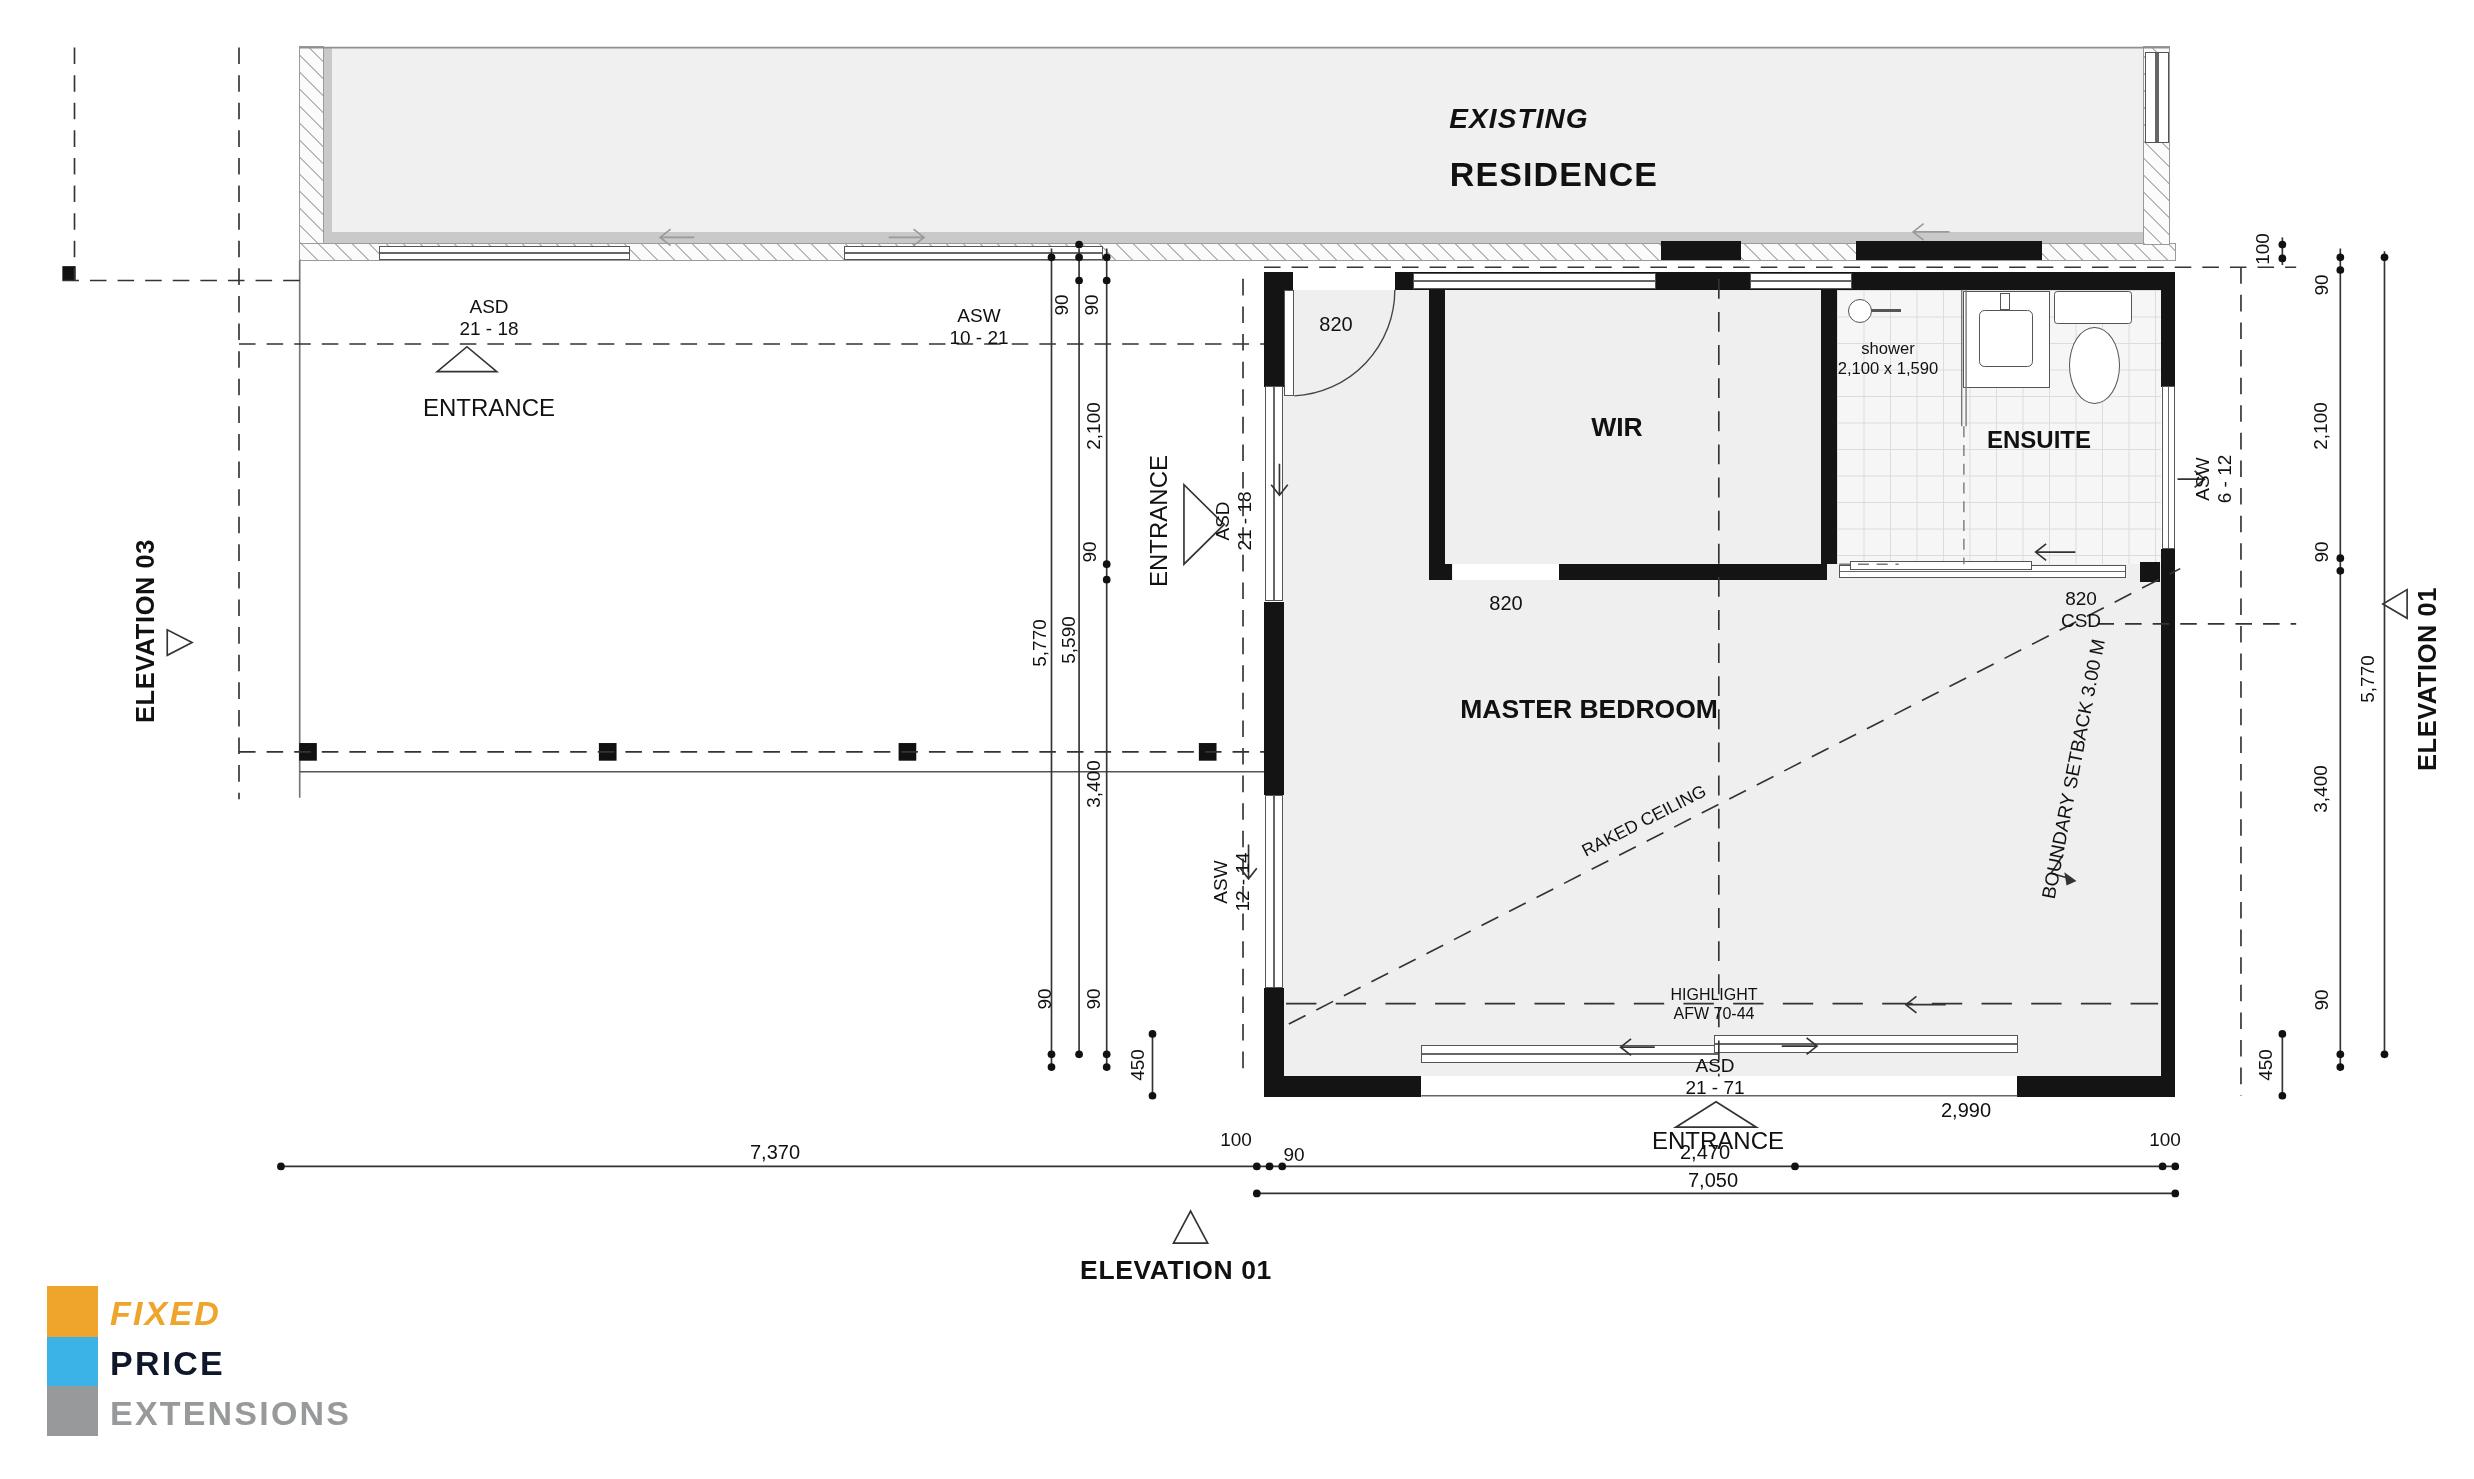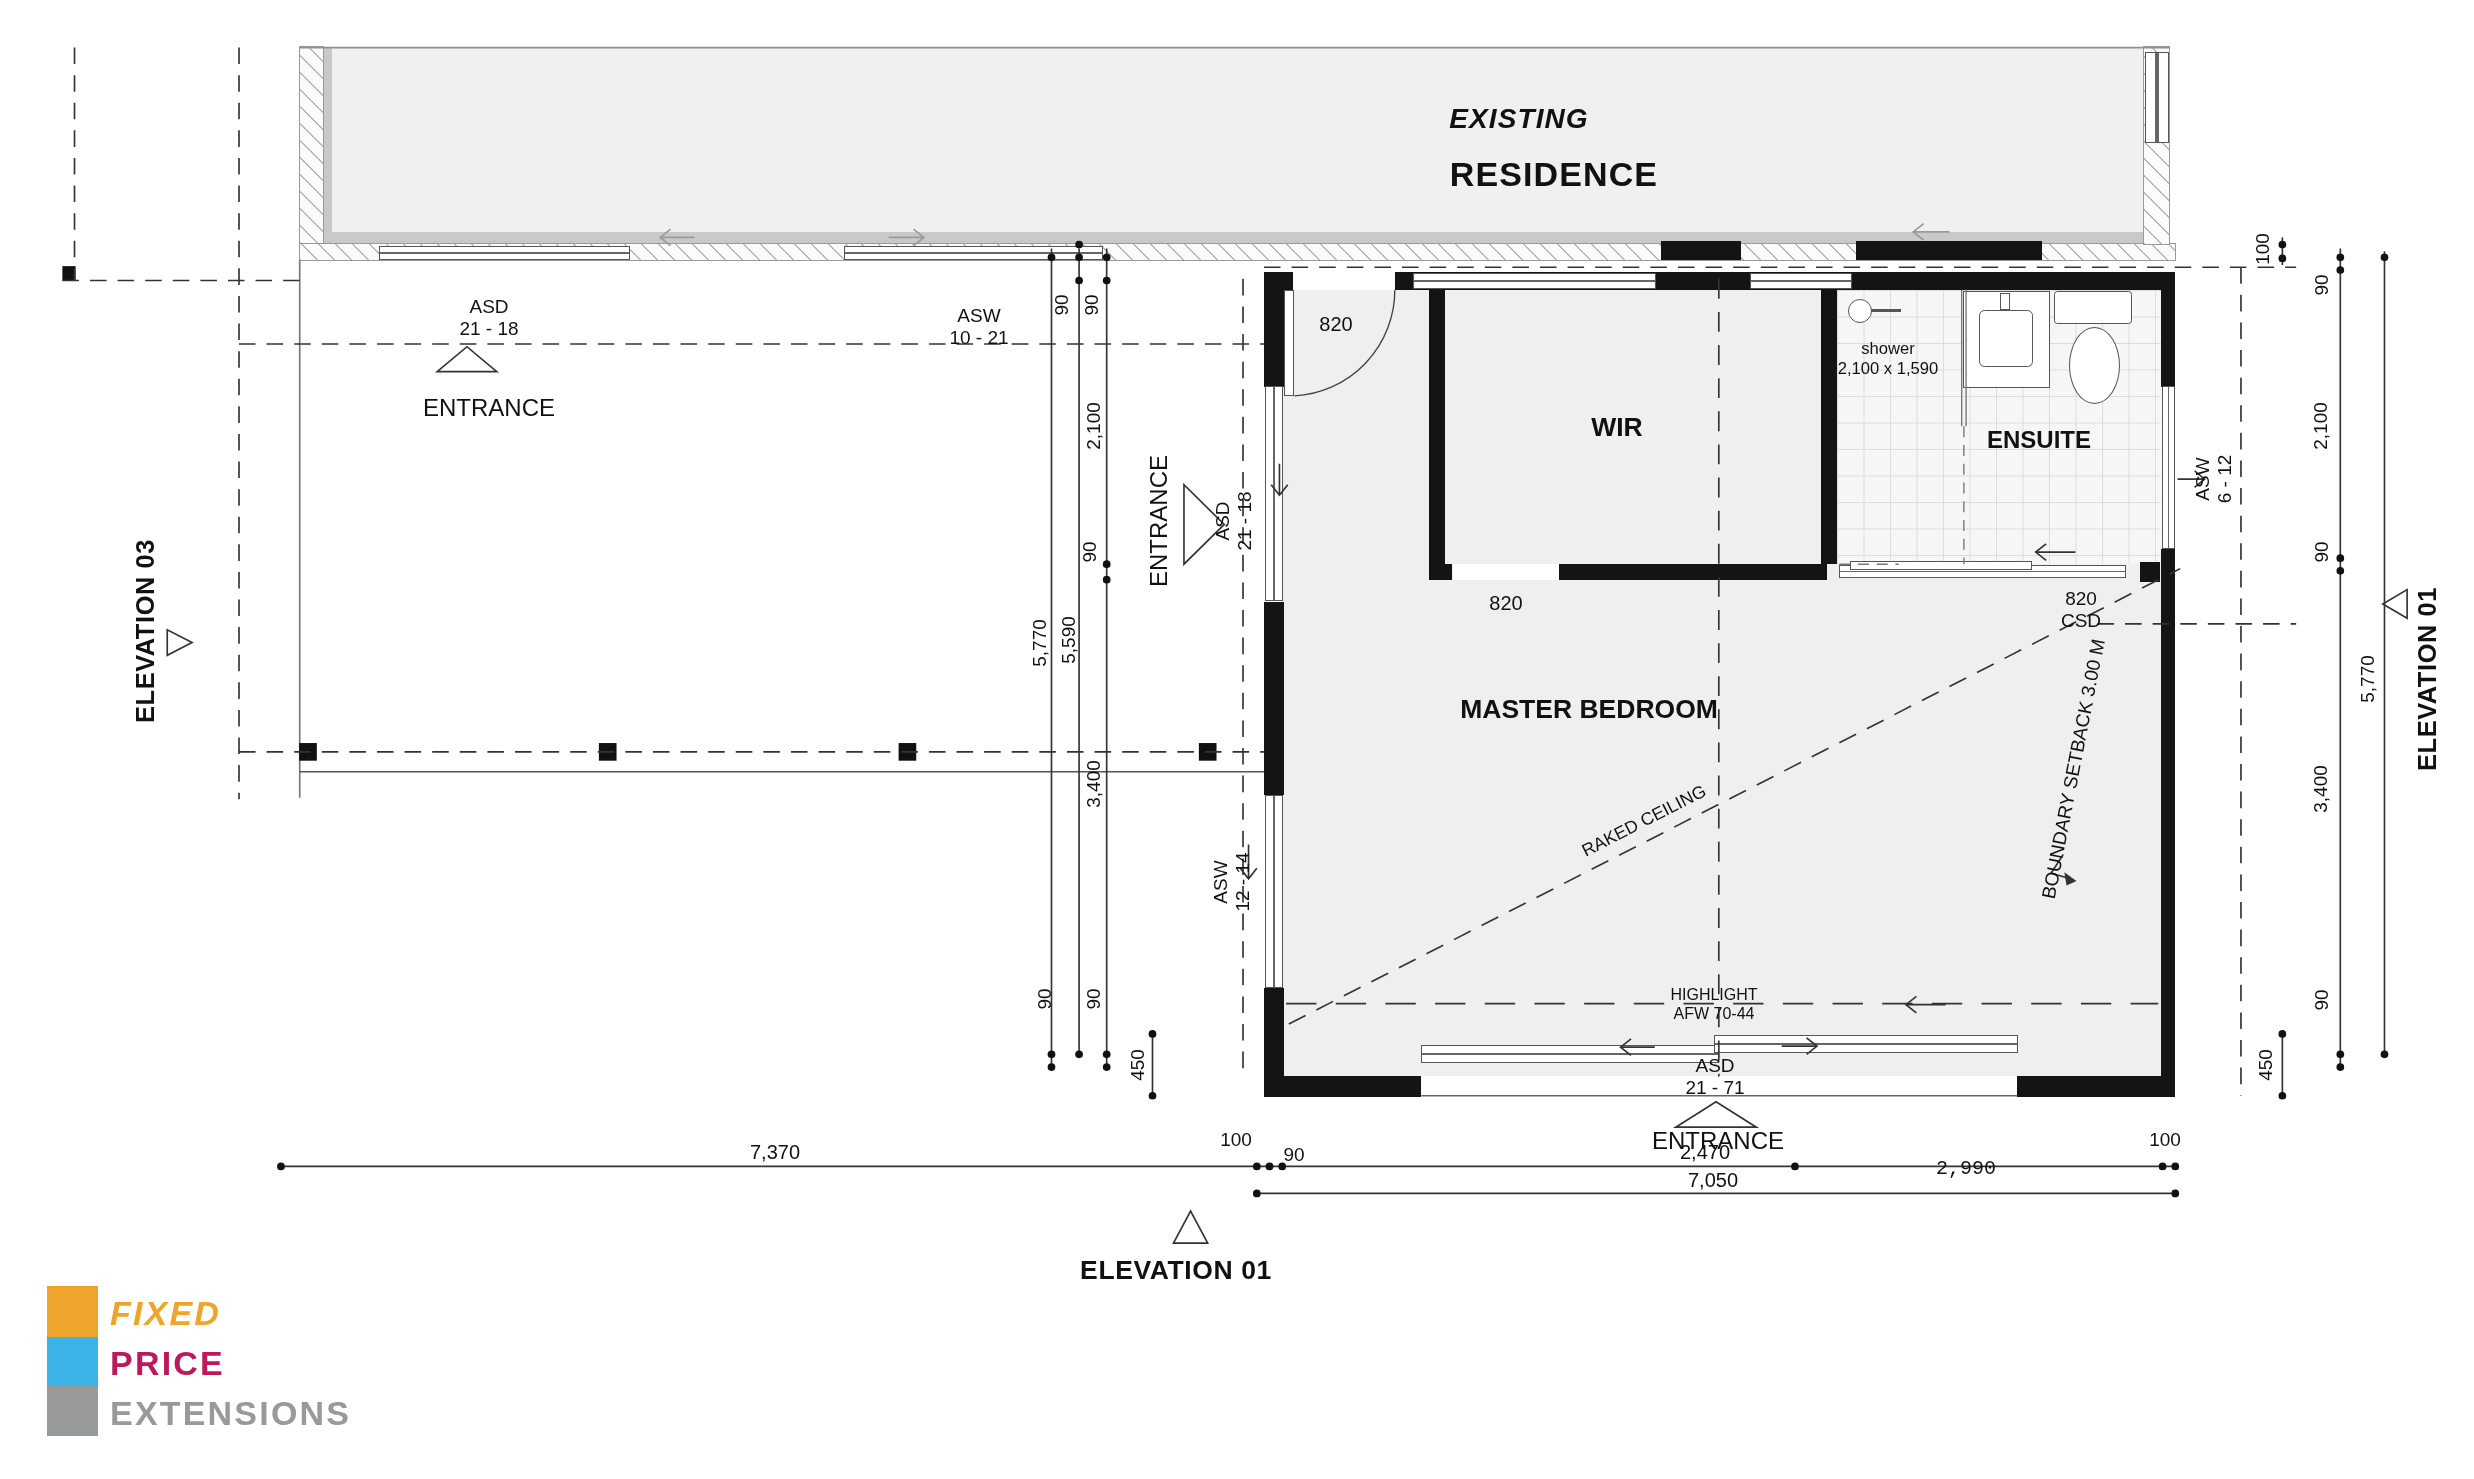--- a/index.html
+++ b/index.html
@@ -282,25 +282,25 @@
   <div class="lbl rot" style="left:2322px;top:552px;">90</div>
   <div class="lbl rot" style="left:2368px;top:679px;">5,770</div>
   <div class="lbl rot" style="left:2321px;top: 789px;">3,400</div>
   <div class="lbl rot" style="left:2322px;top:1000px;">90</div>
   <div class="lbl rot" style="left:2266px;top:1065px;">450</div>
 
   <div class="lbl" style="left:775px;top:1153px;font-size:20px;">7,370</div>
   <div class="lbl" style="left:1236px;top:1140px;">100</div>
   <div class="lbl" style="left:1294px;top:1155px;">90</div>
   <div class="lbl" style="left:1705px;top:1153px;font-size:20px;">2,470</div>
-  <div class="lbl" style="left:1966px;top:1169px;font-size:20px;font-family:Liberation Mono, monospace;">2,990</div>
+  <div class="lbl" style="left:1966px;top:1111px;font-size:20px;">2,990</div>
   <div class="lbl" style="left:2165px;top:1140px;">100</div>
   <div class="lbl" style="left:1713px;top:1181px;font-size:20px;">7,050</div>
 
   <div class="abs z4" style="left:47px;top:1286px;width:51px;height:51px;background:#EFA42C;"></div>
   <div class="abs z4" style="left:47px;top:1337px;width:51px;height:49px;background:#3BB3E6;"></div>
   <div class="abs z4" style="left:47px;top:1386px;width:51px;height:50px;background:#97999B;"></div>
   <div class="logo-word" style="left:110px;top:1294px;color:#EFA42C;font-style:italic;">FIXED</div>
-  <div class="logo-word" style="left:110px;top:1344px;color:#be185d;">PRICE</div>
+  <div class="logo-word" style="left:110px;top:1344px;color:#0f172a;">PRICE</div>
   <div class="logo-word" style="left:110px;top:1394px;color:#97999B;">EXTENSIONS</div>
 
 </div>
 
 
 </body></html>

